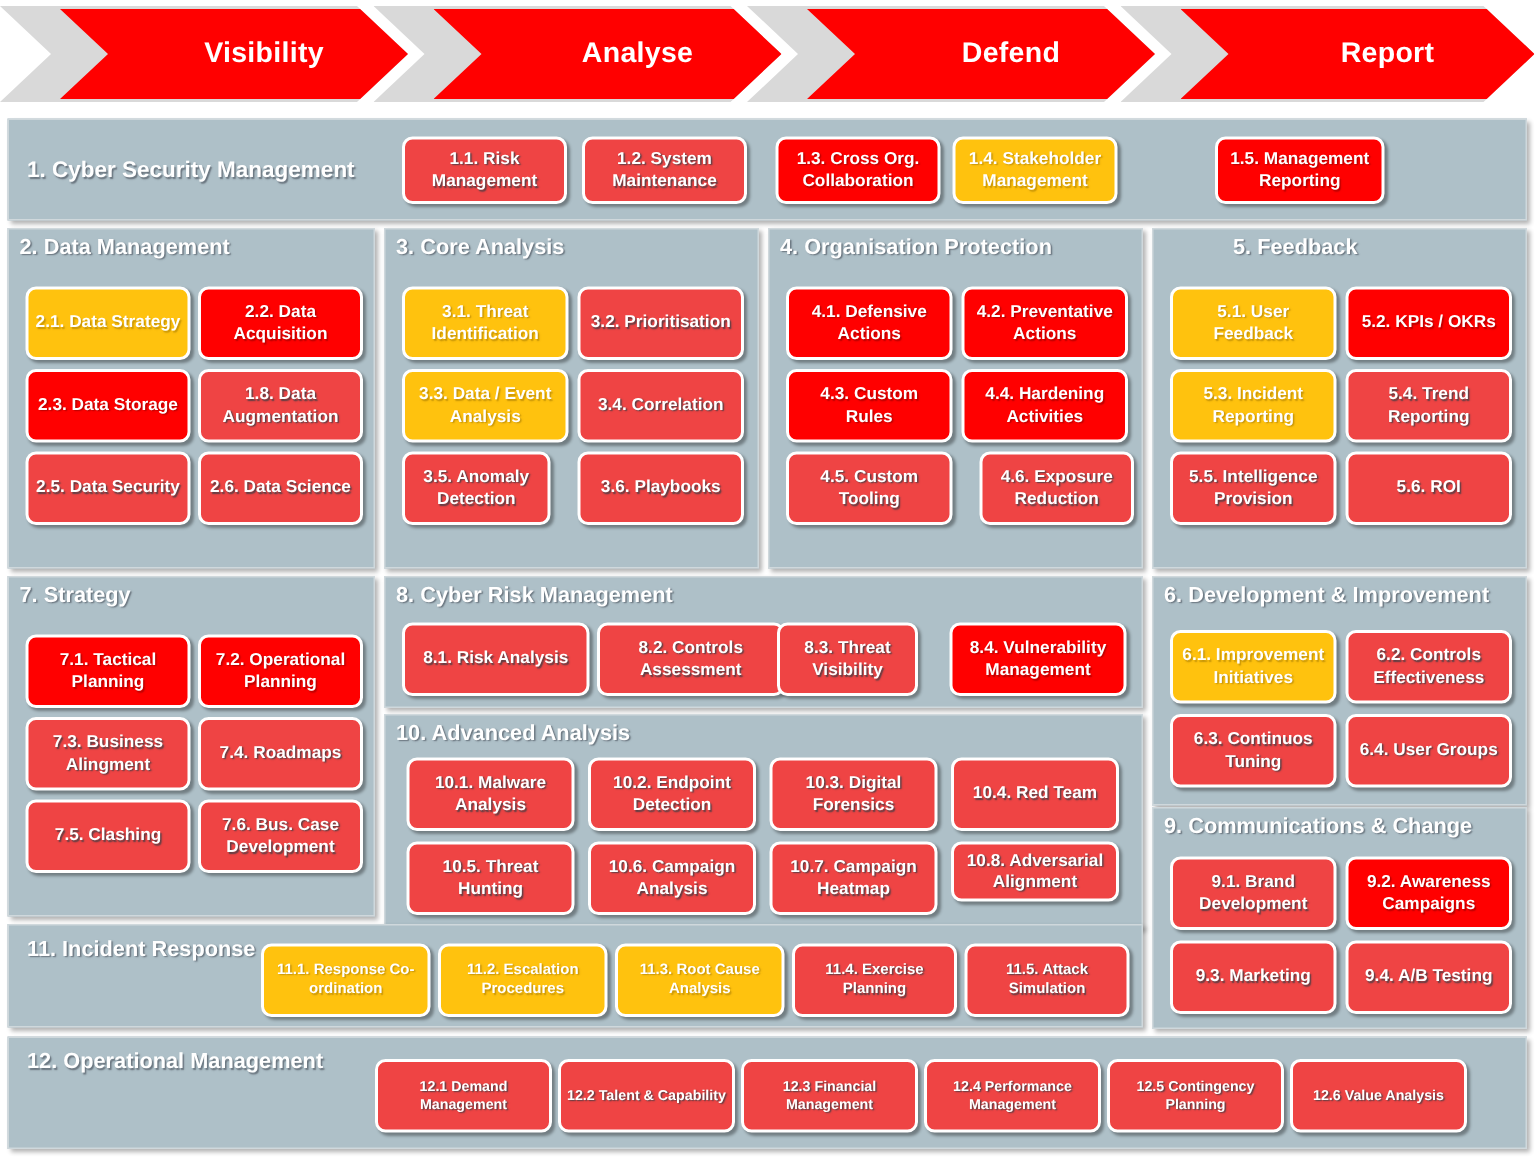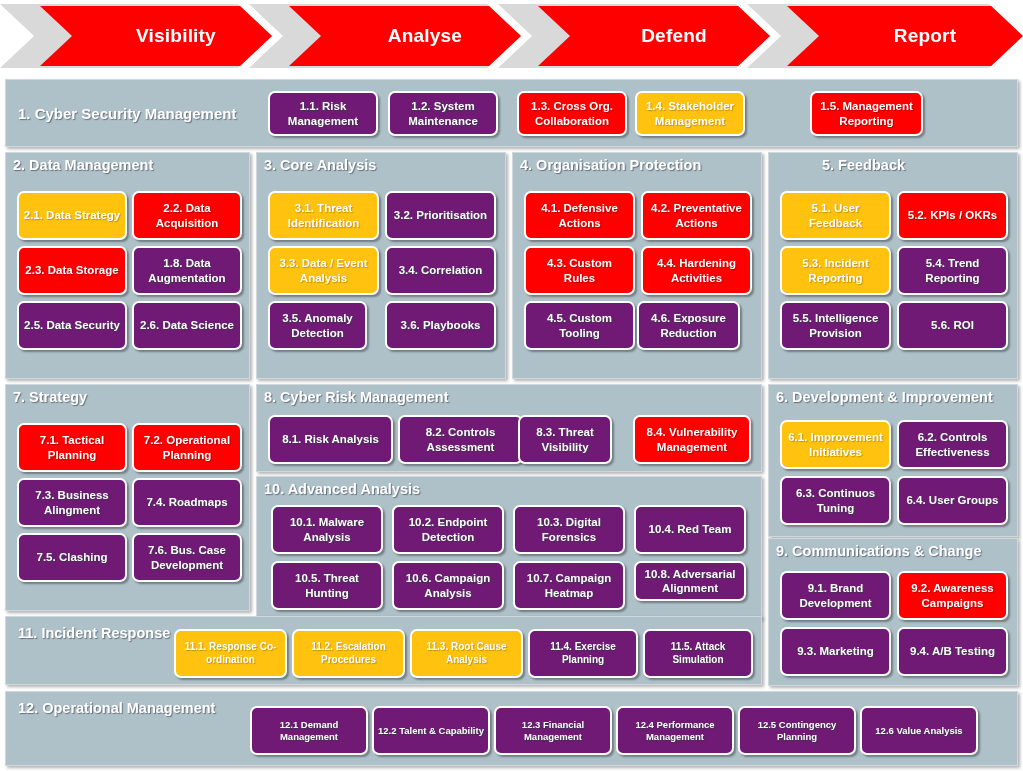--- a/index.html
+++ b/index.html
@@ -42,21 +42,21 @@
   
   .tile {
     position:absolute;
     border:2px solid #ffffff;
     border-radius:7px;
     box-shadow: 2px 2px 2px rgba(0,0,0,0.35);
     display:flex; align-items:center; justify-content:center; text-align:center;
     color:#ffffff; font-weight:bold; font-size:11.5px; line-height:1.22;
     padding:2px 4px;
   }
-  .tile.grey  { background:#701a75; text-shadow: 1px 1px 1px rgba(50,60,68,0.8); }
+  .tile.grey  { background:#ef4444; text-shadow: 1px 1px 1px rgba(50,60,68,0.8); }
   .tile.red   { background:#FF0000; text-shadow: 1px 1px 1px rgba(120,0,0,0.55); }
   .tile.amber { background:#FFC20E; text-shadow: 1px 1px 1px rgba(150,110,0,0.55); }
   .tile.tiny  { font-size:10px; }
   .tile.mini  { font-size:9.5px; }
 </style>
 </head>
 <body>
 
 <div id="page">
 
@@ -156,21 +156,21 @@
       </div>
     <div class="tile red" style="left:11px; top:93px; width:111px; height:49px;">
       <span>4.3. Custom Rules</span>
       </div>
     <div class="tile red" style="left:128px; top:93px; width:111px; height:49px;">
       <span>4.4. Hardening Activities</span>
       </div>
     <div class="tile grey" style="left:11px; top:148px; width:111px; height:49px;">
       <span>4.5.  Custom Tooling</span>
       </div>
-    <div class="tile grey" style="left:124px; top:148px; width:103px; height:49px;">
+    <div class="tile grey" style="left:140px; top:148px; width:103px; height:49px;">
       <span>4.6. Exposure Reduction</span>
       </div>
   </div>
 
   <div class="panel" style="left:768px; top:152px; width:250px; height:227px;padding-left:46px;">
     <div class="panel-title">5. Feedback</div>
     <div class="tile amber" style="left:11px; top:38px; width:111px; height:49px;">
       <span>5.1. User Feedback</span>
       </div>
     <div class="tile red" style="left:128px; top:38px; width:111px; height:49px;">

